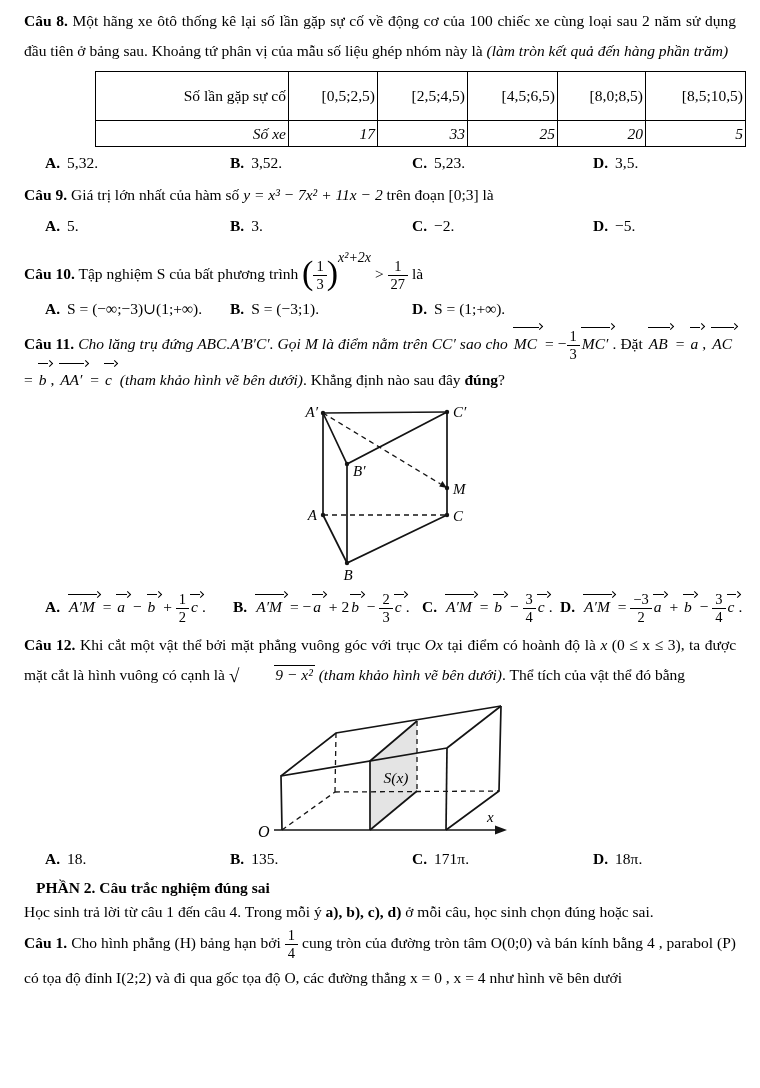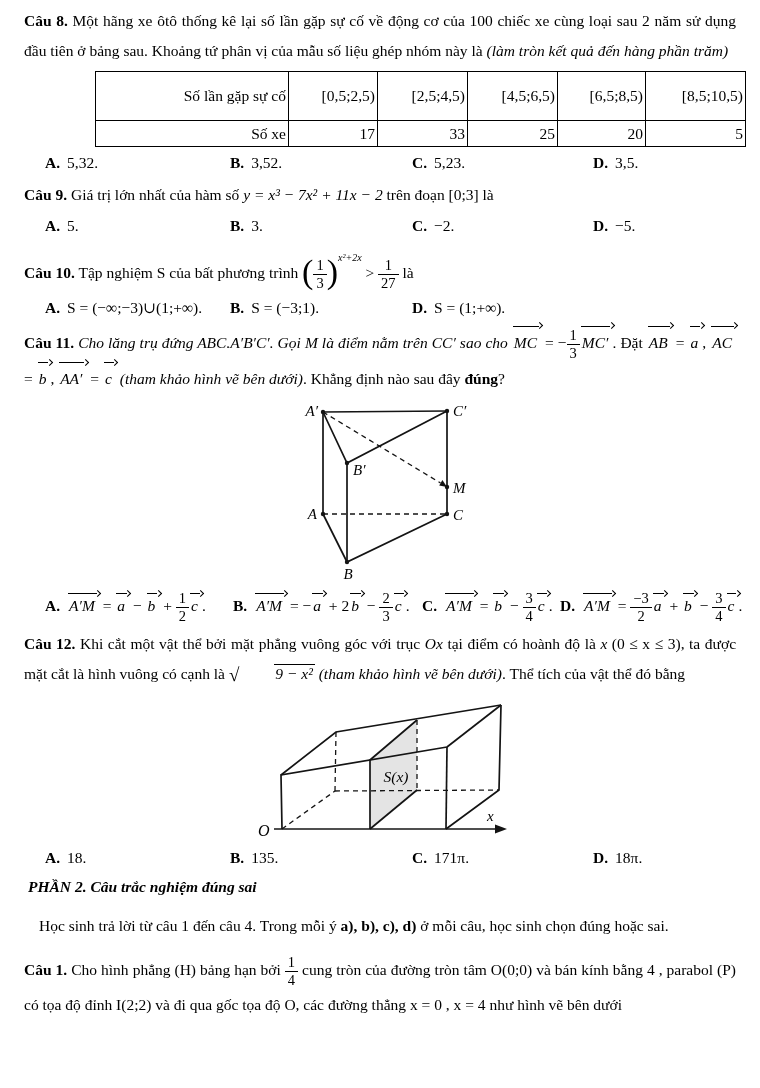--- a/index.html
+++ b/index.html
@@ -13,42 +13,42 @@
   .math{font-style:italic;}
   
   .opts{display:grid;grid-template-columns:185px 182px 181px 1fr;padding-left:21px;margin:5px 0 6px 0;line-height:22px;align-items:center;}
   .opts.q11o{grid-template-columns:188px 189px 138px 1fr;margin:2px 0 4px 0;}
   .optlab{font-weight:bold;margin-right:7px;}
   .opt{white-space:nowrap;}
   
   table.stats{border-collapse:collapse;table-layout:fixed;width:650px;margin:5px 0 2px 71px;}
   table.stats td{border:1.5px solid #000;text-align:right;vertical-align:middle;padding:1px 2px;}
   table.stats tr.r1 td{height:46px;}
-  table.stats tr.r2 td{height:23px;}
+  table.stats tr.r2 td{height:23px;font-style:italic;}
   
   .frac{display:inline-block;vertical-align:middle;text-align:center;line-height:1.15;font-size:14.5px;}
   .frac .fn{display:block;padding:0 3px;border-bottom:1.2px solid #000;}
   .frac .fd{display:block;padding:0 3px;}
   .bigp{font-size:34px;font-weight:400;vertical-align:-5px;line-height:0;}
-  .exp{font-size:10px;vertical-align:17px;font-style:italic;}
+  .exp{font-size:14px;vertical-align:17px;font-style:italic;}
   .vec{font-style:italic;position:relative;display:inline-block;padding:3px 4px 0 2px;}
   .vec::before{content:"";position:absolute;top:1px;left:1px;right:2px;border-top:1.2px solid #000;}
   .vec::after{content:"";position:absolute;top:-1.2px;right:-1.5px;width:4.2px;height:4.2px;border-top:1.2px solid #000;border-right:1.2px solid #000;transform:rotate(45deg);}
   .sqrt{white-space:nowrap;}
   .sqrt .rsym{font-size:19px;vertical-align:-2px;margin-right:-1px;}
   .sqrt .rbody{border-top:1.3px solid #000;padding:0 2px 0 1px;font-style:italic;margin-left:36px;}
   
   .fig{display:flex;justify-content:center;}
   .fig1{margin:4px 0 0 0;}
   .fig1 svg{margin-right:28px;}
   .fig2{margin:7px 0 0 0;}
   svg text{font-family:"Liberation Serif","DejaVu Serif",serif;}
   .mt4{} .mt2{margin-top:2px;}
-  .heading{font-weight:bold;line-height:24px;margin:1px 0 0 4px;font-style:italic;}
-  .note{line-height:24px;margin:15px;font-family:Liberation Serif, serif;}
+  .heading{font-weight:bold;line-height:24px;margin:1px 0 0 12px;}
+  .note{line-height:24px;margin:0;font-family:Liberation Serif, serif;}
 </style>
 </head>
 <body>
 
 <div class="page">
 
   <p class="para"><b>Câu 8.</b><span> Một hãng xe ôtô thống kê lại số lần gặp sự cố về động cơ của 100 chiếc xe cùng loại sau 2 năm sử dụng đầu tiên ở bảng sau. Khoảng tứ phân vị của mẫu số liệu ghép nhóm này là </span><i>(làm tròn kết quả đến hàng phần trăm)</i></p>
 
   <table class="stats">
     <colgroup>
@@ -58,21 +58,21 @@
         <col style="width:90px">
         <col style="width:88px">
         <col style="width:100px">
       </colgroup>
     <tbody>
     <tr class="r1">
       <td>Số lần gặp sự cố</td>
       <td>[0,5;2,5)</td>
       <td>[2,5;4,5)</td>
       <td>[4,5;6,5)</td>
-      <td>[6,5;8,5)</td>
+      <td>[8,0;8,5)</td>
       <td>[8,5;10,5)</td>
     </tr>
     <tr class="r2">
       <td>Số xe</td>
       <td>17</td>
       <td>33</td>
       <td>25</td>
       <td>20</td>
       <td>5</td>
     </tr>

